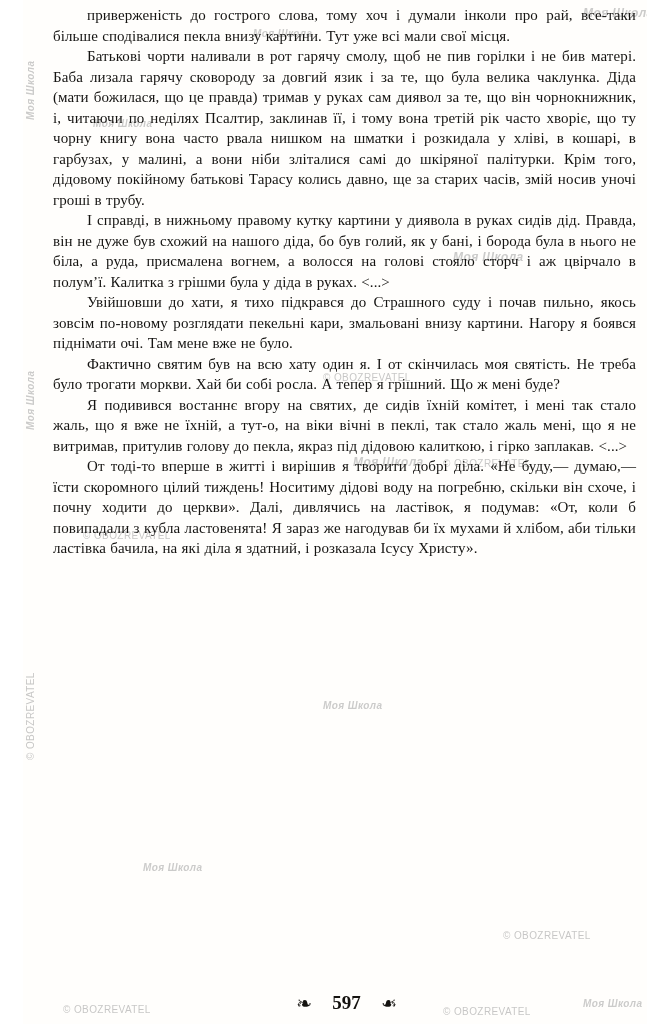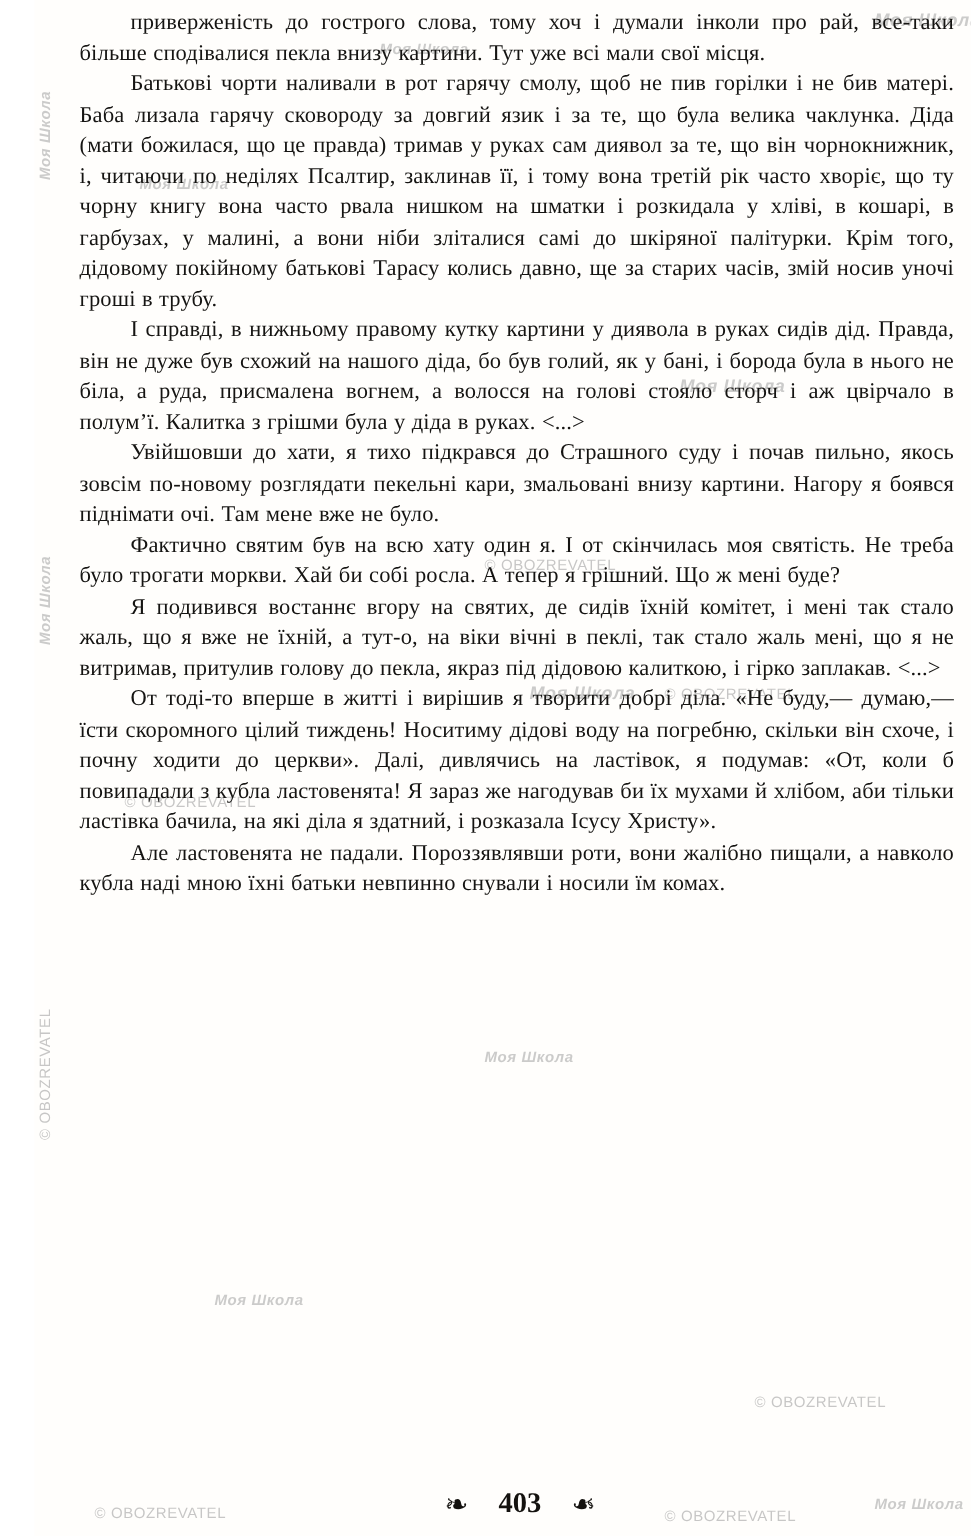--- a/index.html
+++ b/index.html
@@ -94,22 +94,21 @@
   </div>
 
   <div class="text-block">
     <p class="para">приверженість до гострого слова, тому хоч і думали інколи про рай, все-таки більше сподівалися пекла внизу картини. Тут уже всі мали свої місця.</p>
     <p class="para">Батькові чорти наливали в рот гарячу смолу, щоб не пив горілки і не бив матері. Баба лизала гарячу сковороду за довгий язик і за те, що була велика чаклунка. Діда (мати божилася, що це правда) тримав у руках сам диявол за те, що він чорнокнижник, і, читаючи по неділях Псалтир, заклинав її, і тому вона третій рік часто хворіє, що ту чорну книгу вона часто рвала нишком на шматки і розкидала у хліві, в кошарі, в гарбузах, у малині, а вони ніби зліталися самі до шкіряної палітурки. Крім того, дідовому покійному батькові Тарасу колись давно, ще за старих часів, змій носив уночі гроші в трубу.</p>
     <p class="para">І справді, в нижньому правому кутку картини у диявола в руках сидів дід. Правда, він не дуже був схожий на нашого діда, бо був голий, як у бані, і борода була в нього не біла, а руда, присмалена вогнем, а волосся на голові стояло сторч і аж цвірчало в полум’ї. Калитка з грішми була у діда в руках. &lt;...&gt;</p>
     <p class="para">Увійшовши до хати, я тихо підкрався до Страшного суду і почав пильно, якось зовсім по-новому розглядати пекельні кари, змальовані внизу картини. Нагору я боявся піднімати очі. Там мене вже не було.</p>
     <p class="para">Фактично святим був на всю хату один я. І от скінчилась моя святість. Не треба було трогати моркви. Хай би собі росла. А тепер я грішний. Що ж мені буде?</p>
     <p class="para">Я подивився востаннє вгору на святих, де сидів їхній комітет, і мені так стало жаль, що я вже не їхній, а тут-о, на віки вічні в пеклі, так стало жаль мені, що я не витримав, притулив голову до пекла, якраз під дідовою калиткою, і гірко заплакав. &lt;...&gt;</p>
     <p class="para">От тоді-то вперше в житті і вирішив я творити добрі діла. «Не буду,— думаю,— їсти скоромного цілий тиждень! Носитиму дідові воду на погребню, скільки він схоче, і почну ходити до церкви». Далі, дивлячись на ластівок, я подумав: «От, коли б повипадали з кубла ластовенята! Я зараз же нагодував би їх мухами й хлібом, аби тільки ластівка бачила, на які діла я здатний, і розказала Ісусу Христу».</p>
-    <p class="para">Але ластовенята не падали. Пороззявлявши роти, вони жалібно пищали, а навколо кубла наді мною їхні батьки невпинно снували і носили їм комах.</p>
   </div>
 
   <div class="footer">
     <span class="orn left">❧</span>
-    <span class="pagenum">403</span>
+    <span class="pagenum">597</span>
     <span class="orn right">❧</span>
   </div>
 
 </div>
 
 </body></html>

